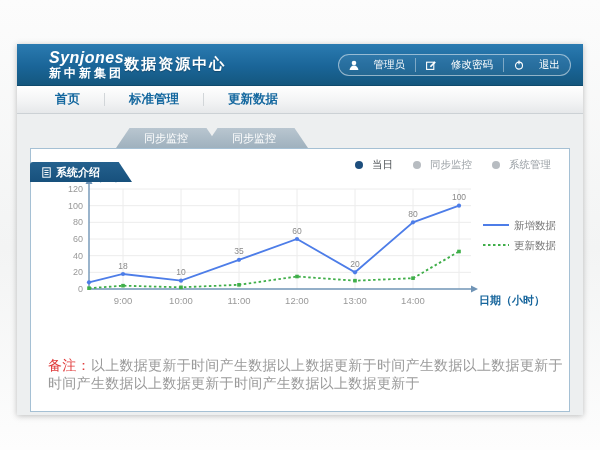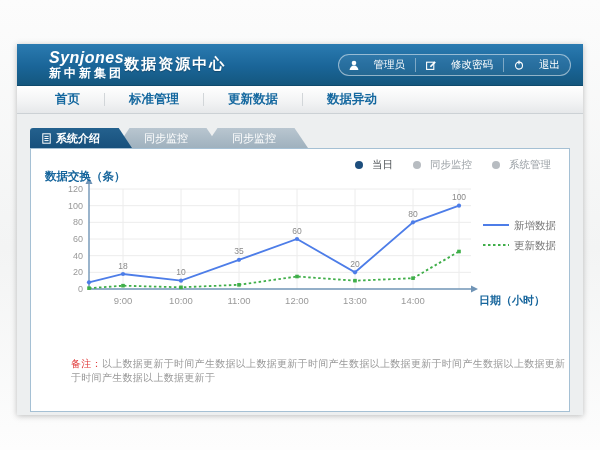--- a/index.html
+++ b/index.html
@@ -48,40 +48,41 @@
   .tab {
     height:20px; line-height:20px; font-size:11px; color:#fff; cursor:pointer;
     display:flex; align-items:center; white-space:nowrap;
   }
   .tab .tab-label { line-height:20px; }
   .tab.active {
     width:102px; padding-left:12px; gap:5px; font-weight:bold; z-index:3; position:relative;
     background:linear-gradient(180deg,#24618e,#17507c);
     clip-path:polygon(0 0,87% 0,100% 100%,0 100%);
     border-radius:3px 0 0 0;
+    margin-top:34px;
   }
   .tab.inactive {
     width:104px; margin-left:-16px; padding-left:28px; z-index:2; position:relative;
     background:linear-gradient(180deg,#b9c6d0,#9fb1be);
     clip-path:polygon(13% 0,87% 0,100% 100%,0 100%);
     text-align:right;
   }
   .tab.t3 { z-index:1; }
   
   .panel {
     background:#fff; border:1px solid #a5c0d4; height:264px; position:relative;
   }
   .radio-row { position:absolute; top:9px; right:18px; display:flex; gap:20px; align-items:center; }
   .radio-item { display:flex; align-items:center; gap:9px; font-size:10.5px; color:#9aa0a5; cursor:pointer; }
   .radio-item .dot { width:8px; height:8px; border-radius:50%; background:#b7bcc1; }
   .radio-item.selected { color:#4a4f53; }
   .radio-item.selected .dot { background:#1d4e7d; }
   .chart-wrap { padding:18px 0 0 8px; }
   svg text { font-family:"Liberation Sans","DejaVu Sans",sans-serif; }
-  .note { margin-top:36px; padding-left:40px; font-size:10px; letter-spacing:.3px; }
+  .note { margin-top:36px; padding-left:17px; font-size:14px; letter-spacing:.3px; }
   .note-label { color:#e03b3b; }
   .note-text { color:#9a9a9a; }
 </style>
 </head>
 <body>
 
 <div class="window">
 
   <header class="hdr">
     <div class="logo">
@@ -112,21 +113,20 @@
           </svg>
         <span>退出</span>
       </span>
     </div>
   </header>
 
   <nav class="nav">
     <a class="nav-item">首页</a>
     <a class="nav-item">标准管理</a>
     <a class="nav-item">更新数据</a>
-    <a class="nav-item">数据异动</a>
   </nav>
 
   <div class="content">
 
     <div class="tabs">
       <div class="tab active">
         <svg width="9" height="11" viewBox="0 0 9 11">
             <rect x="0.8" y="0.8" width="7.4" height="9.4" fill="none" stroke="#fff" stroke-width="1"></rect>
             <line x1="2.4" y1="3.4" x2="6.6" y2="3.4" stroke="#fff"></line>
             <line x1="2.4" y1="5.5" x2="6.6" y2="5.5" stroke="#fff"></line>

